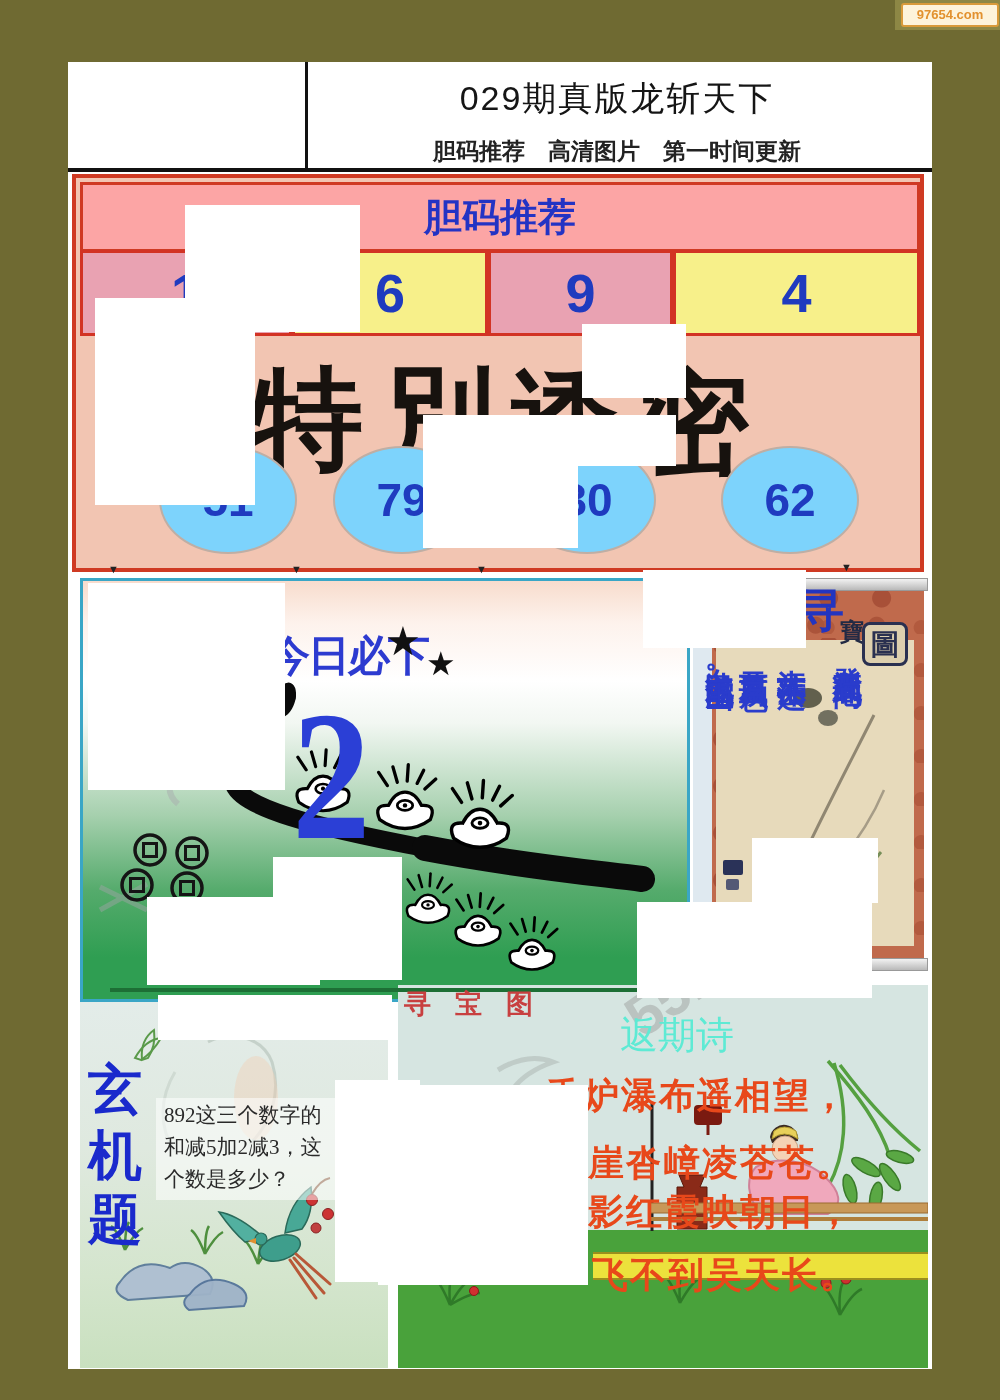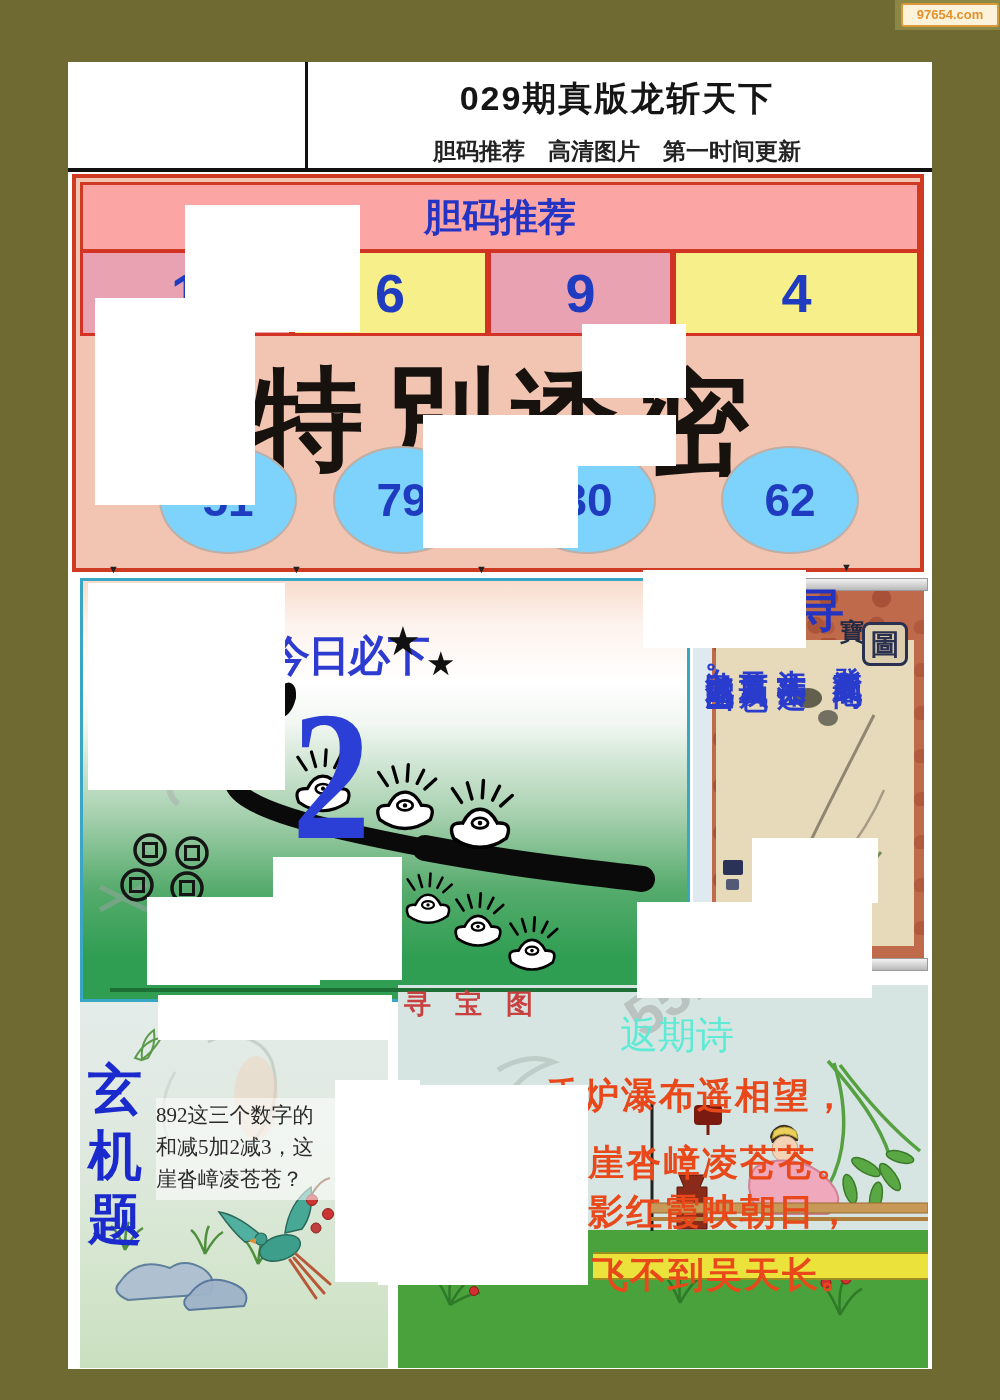--- a/index.html
+++ b/index.html
@@ -5,21 +5,21 @@
   html,body{margin:0;padding:0;background:#444;}
   .stage{position:relative;width:1000px;height:1400px;background:#6f6a32;overflow:hidden;
          font-family:"Liberation Sans",sans-serif;}
   .abs{position:absolute;}
   .serif{font-family:"Liberation Serif",serif;}
   .ctr{text-align:center;}
   .page{left:68px;top:62px;width:864px;height:1307px;background:#ffffff;}
   
   .hdr-vline{left:305px;top:62px;width:3px;height:108px;background:#111;}
   .hdr-hline{left:68px;top:168px;width:864px;height:4px;background:#111;}
-  .hdr-title{left:310px;top:76px;width:614px;font-size:34px;font-weight:bold;color:#151515;letter-spacing:2px;}
+  .hdr-title{left:310px;top:76px;width:614px;font-size:34px;font-weight:normal;color:#151515;letter-spacing:2px;}
   .hdr-sub{left:310px;top:136px;width:614px;font-size:23px;font-weight:bold;color:#222;}
   
   .redpanel{left:72px;top:174px;width:844px;height:390px;background:#f2c5b2;border:4px solid #cf3a23;}
   .greenbar{left:80px;top:182px;width:834px;height:64px;background:#fca5a5;border:3px solid #cf3a23;
             font-size:38px;font-weight:bold;color:#2333c4;line-height:64px;}
   .cell{top:250px;height:80px;border:3px solid #d23324;font-size:54px;font-weight:bold;color:#1f3bbf;line-height:80px;}
   .cell.pink{background:#e9a2b2;}
   .cell.yellow{background:#f7f08a;}
   .spchar{width:118px;height:132px;font-size:112px;font-weight:bold;color:#17120e;line-height:128px;}
   .circle{top:446px;width:134px;height:104px;background:#7dd3fc;border:2px solid #bfae a4;
@@ -48,21 +48,21 @@
           font-size:29px;font-weight:bold;color:#2a3050;line-height:38px;}
   .scrollcol{top:644px;width:36px;height:230px;writing-mode:vertical-rl;font-size:29px;font-weight:bold;
              color:#2a3ccc;font-family:"Liberation Serif",serif;letter-spacing:2px;}
   .seal1{left:723px;top:860px;width:20px;height:15px;background:#2a3258;border-radius:2px;}
   .seal2{left:726px;top:879px;width:13px;height:11px;background:#3a4268;opacity:.85;border-radius:2px;}
   
   .blpanel{left:80px;top:1002px;width:308px;height:366px;
     background:linear-gradient(180deg,#e3ece9 0%,#dfe9df 40%,#d4e5cd 75%,#c9e0bf 100%);}
   .xchar{left:86px;width:58px;font-size:54px;font-weight:bold;color:#1a2acc;}
   .qbox{left:156px;top:1098px;width:180px;height:100px;background:rgba(255,255,255,.55);
-        font-family:"Liberation Serif",serif;font-size:21px;color:#2a2a2a;line-height:32px;padding:1px 0;}
+        font-family:"Liberation Serif",serif;font-size:21px;color:#2a2a2a;line-height:32px;padding:1px 8px;}
   .gapstrip{left:388px;top:1002px;width:10px;height:366px;background:#fff;}
   
   .brpanel{left:398px;top:985px;width:530px;height:383px;background:#d6e5e1;}
   .grass{left:398px;top:1230px;width:530px;height:138px;background:#49a23b;}
   .yellowband{left:593px;top:1252px;width:335px;height:28px;background:#ece23c;border-top:2px solid #9a8f1e;border-bottom:2px solid #9a8f1e;box-sizing:border-box;}
   .treasure-label{left:404px;top:986px;font-size:27px;font-weight:bold;color:#c84040;letter-spacing:24px;font-family:"Liberation Serif",serif;}
   .ghost{left:612px;top:995px;font-size:58px;font-weight:bold;color:#a8adab;opacity:.6;transform:rotate(-35deg);transform-origin:left top;}
   .poem-title{left:620px;top:1010px;font-size:38px;font-weight:normal;color:#5eead4;}
   .pline{font-size:36px;font-weight:bold;color:#e8481a;letter-spacing:2px;white-space:nowrap;}
   
@@ -219,21 +219,21 @@
       <circle cx="248" cy="212" r="5.5" fill="#cc3333" stroke="#882222"></circle>
       <circle cx="236" cy="226" r="5" fill="#c04040" stroke="#882222"></circle>
     </g>
   </svg>
   <div class="abs xchar ctr" style="top:1054px;z-index:3;">玄</div>
   <div class="abs xchar ctr" style="top:1120px;z-index:3;">机</div>
   <div class="abs xchar ctr" style="top:1184px;z-index:3;">题</div>
   <div class="abs qbox" style="z-index:3;">
     <div>892这三个数字的</div>
     <div>和减5加2减3，这</div>
-    <div>崖沓嶂凌苍苍？</div>
+    <div>个数是多少？</div>
   </div>
 
   <div class="abs gapstrip"></div>
 
   <div class="abs brpanel"></div>
   <div class="abs grass"></div>
   <svg class="abs" style="left:398px;top:985px;z-index:2;" width="530" height="383" viewBox="0 0 530 383">
 
     <path d="M100,85 q30,-18 55,-8 q-28,10 -40,27" stroke="#aab4b0" stroke-width="5" fill="none" opacity=".5"></path>
 

